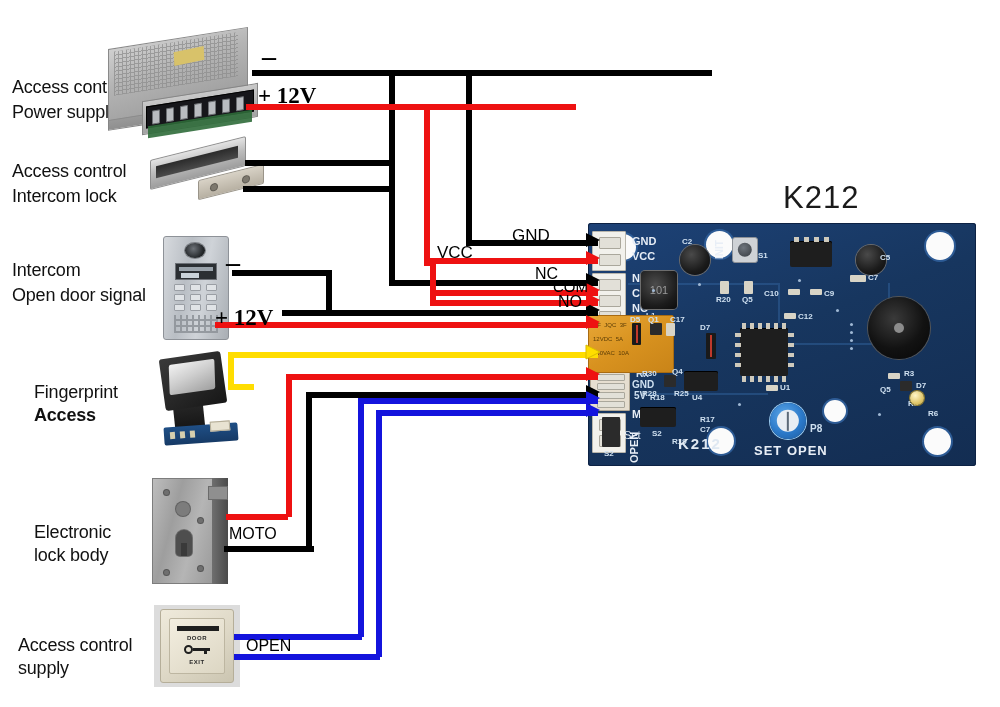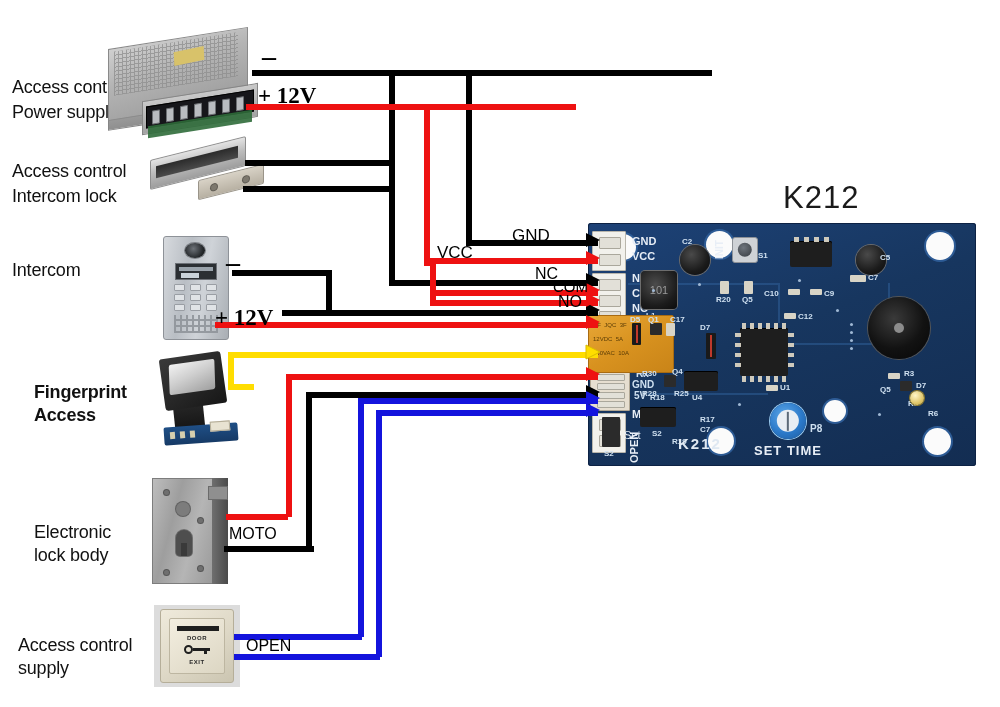--- a/index.html
+++ b/index.html
@@ -248,22 +248,23 @@
 
   <div class="title-k212" style="left:783px; top:180px;">K212</div>
 
   <div class="lbl big" style="left:12px; top:76px;">Access control</div>
   <div class="lbl big" style="left:12px; top:101px;">Power supply</div>
 
   <div class="lbl big" style="left:12px; top:160px;">Access control</div>
   <div class="lbl big" style="left:12px; top:185px;">Intercom lock</div>
 
   <div class="lbl big" style="left:12px; top:259px;">Intercom</div>
-
-  <div class="lbl big" style="left:34px; top:381px; font-weight:bold;">Fingerprint</div>
+  <div class="lbl big" style="left:12px; top:284px;">Open door signal</div>
+
+  <div class="lbl big" style="left:34px; top:381px; font-weight:normal;">Fingerprint</div>
   <div class="lbl big" style="left:34px; top:404px; font-weight:bold;">Access</div>
 
   <div class="lbl big" style="left:34px; top:521px;">Electronic</div>
   <div class="lbl big" style="left:34px; top:544px;">lock body</div>
 
   <div class="lbl big" style="left:18px; top:634px;">Access control</div>
   <div class="lbl big" style="left:18px; top:657px;">supply</div>
 
   <div class="dev" id="psu" style="left:108px; top:26px; width:150px; height:115px;">
     <div class="side"></div>
@@ -497,21 +498,21 @@
     <div class="smd" style="left:178px; top:162px; width:12px; height:6px;"></div>
     <div class="silk sm" style="left:192px; top:160px;">U1</div>
 
     <div class="led" style="left:322px; top:168px; width:14px; height:14px;"></div>
     <div class="silk sm" style="left:292px; top:162px;">Q5</div>
 
     <div class="pot" style="left:182px; top:180px; width:36px; height:36px;">
         <div class="slot"></div>
       </div>
     <div class="silk sm" style="left:222px; top:200px; font-size:10px;">P8</div>
-    <div class="silk" style="left:166px; top:220px; font-size:13px; letter-spacing:1px;">SET TIME</div>
+    <div class="silk" style="left:166px; top:220px; font-size:13px; letter-spacing:1px;">SET OPEN</div>
 
     <div class="ic" style="left:96px; top:148px; width:34px; height:20px;"></div>
     <div class="silk sm" style="left:104px; top:170px;">U4</div>
     <div class="silk sm" style="left:54px; top:146px;">R30</div>
     <div class="silk sm" style="left:84px; top:144px;">Q4</div>
     <div class="silk sm" style="left:54px; top:166px;">R28</div>
     <div class="silk sm" style="left:86px; top:166px;">R25</div>
     <div class="smd dark" style="left:76px; top:152px; width:12px; height:12px;"></div>
 
     <div class="ic" style="left:52px; top:184px; width:36px; height:20px;"></div>

